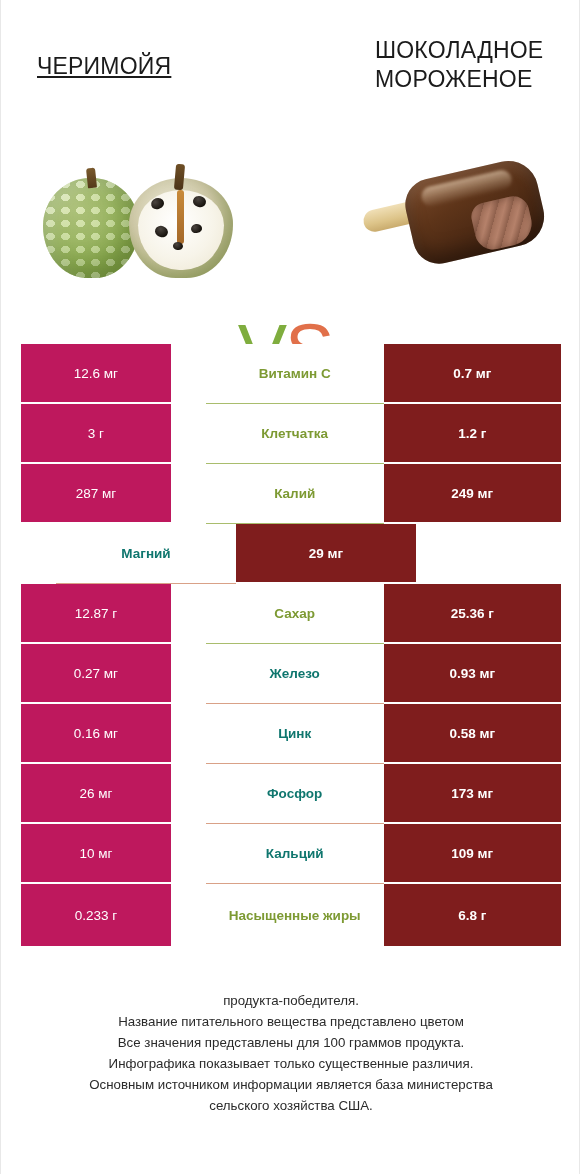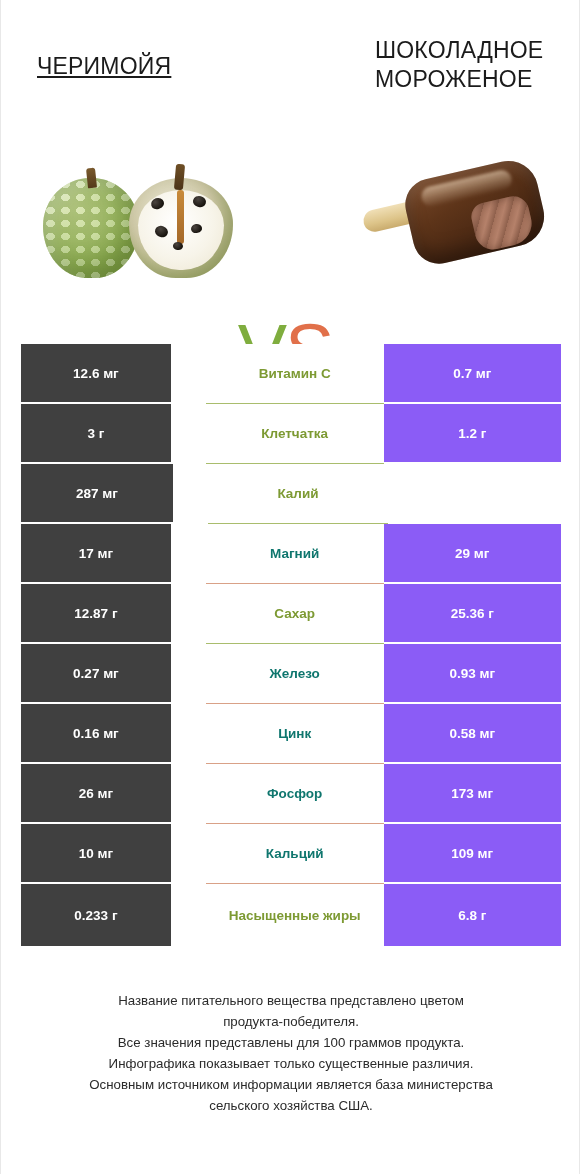--- a/index.html
+++ b/index.html
@@ -229,29 +229,29 @@
   }
   .row .cell {
     box-sizing: border-box;
     display: flex;
     align-items: center;
     justify-content: center;
     text-align: center;
   }
   .cell-left {
     width: 152px;
-    background: #404040;
+    background: #be185d;
     color: #ffffff;
     font-size: 13.5px;
-    font-weight: 700;
+    font-weight: 400;
     border-bottom: 2px solid #ffffff;
   }
   .cell-right {
     width: 180px;
-    background: #8b5cf6;
+    background: #7f1d1d;
     color: #ffffff;
     font-size: 13.5px;
     font-weight: 700;
     border-bottom: 2px solid #ffffff;
   }
   .cell-mid {
     width: 180px;
     background: #ffffff;
     font-size: 13.5px;
     font-weight: 700;
@@ -330,23 +330,23 @@
         <div class="cell cell-right">0.7 мг</div>
       </div>
       <div class="row win-green">
         <div class="cell cell-left">3 г</div>
         <div class="cell cell-mid">Клетчатка</div>
         <div class="cell cell-right">1.2 г</div>
       </div>
       <div class="row win-green">
         <div class="cell cell-left">287 мг</div>
         <div class="cell cell-mid">Калий</div>
-      </div>
-      <div class="row win-orange">
-        <div class="cell cell-left">17 мг</div>
+        <div class="cell cell-right">249 мг</div>
+      </div>
+      <div class="row win-orange">
         <div class="cell cell-mid">Магний</div>
         <div class="cell cell-right">29 мг</div>
       </div>
       <div class="row win-green">
         <div class="cell cell-left">12.87 г</div>
         <div class="cell cell-mid">Сахар</div>
         <div class="cell cell-right">25.36 г</div>
       </div>
       <div class="row win-orange">
         <div class="cell cell-left">0.27 мг</div>
@@ -369,21 +369,21 @@
         <div class="cell cell-right">109 мг</div>
       </div>
       <div class="row win-green last">
         <div class="cell cell-left">0.233 г</div>
         <div class="cell cell-mid">Насыщенные жиры</div>
         <div class="cell cell-right">6.8 г</div>
       </div>
     </div>
 
   <div class="footer">
+    <span class="line">продукта-победителя.</span>
     <span class="line">Название питательного вещества представлено цветом</span>
-    <span class="line">продукта-победителя.</span>
     <span class="line">Все значения представлены для 100 граммов продукта.</span>
     <span class="line">Инфографика показывает только существенные различия.</span>
     <span class="line">Основным источником информации является база министерства</span>
     <span class="line">сельского хозяйства США.</span>
   </div>
 
 </div>
 
 </body></html>

